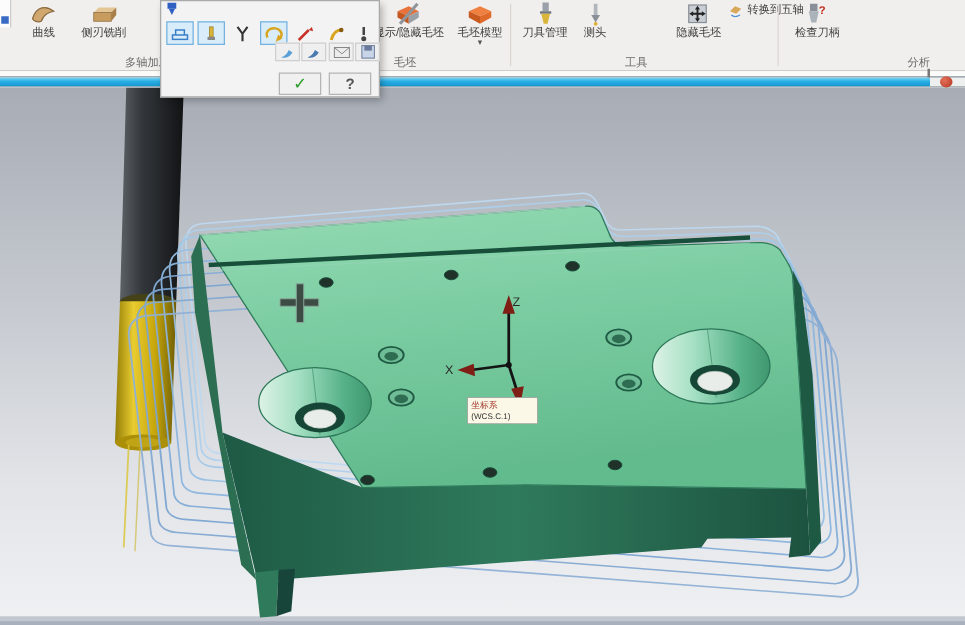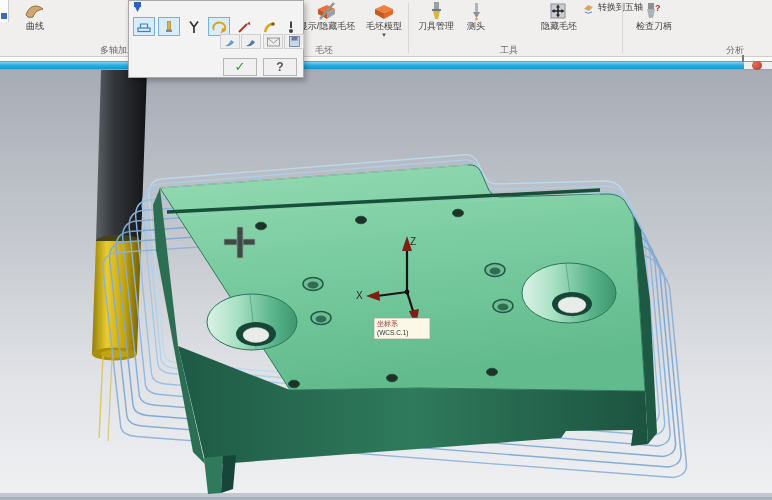--- a/index.html
+++ b/index.html
@@ -187,20 +187,30 @@
   <div class="ribbon">
 
     <div class="rbtn" style="left:13px;width:44px">
       <span class="ric">
         <svg width="24" height="20">
             <path d="M3,14 C6,4 14,3 20,8 C16,9 12,10 10,16 C7,17 4,16 3,14 Z" fill="#cfa76f" stroke="#8a6a3f"></path>
           </svg>
       </span>
       <span class="rlabel">曲线</span>
     </div>
+    <div class="rbtn" style="left:60px;width:46px">
+      <span class="ric">
+        <svg width="24" height="20">
+            <polygon points="4,9 18,9 22,5 8,5" fill="#e3c693"></polygon>
+            <rect x="4" y="9" width="14" height="7" fill="#c89c5e" stroke="#8a6a3f" stroke-width="0.6"></rect>
+            <polygon points="18,9 22,5 22,11 18,16" fill="#a87f48"></polygon>
+          </svg>
+      </span>
+      <span class="rlabel">侧刃铣削</span>
+    </div>
     <div class="glabel" style="left:100px">多轴加工</div>
     <div class="sep" style="left:293px"></div>
 
     <div class="rbtn" style="left:296px;width:62px">
       <span class="ric">
         <svg width="24" height="20">
             <polygon points="3,8 12,4 20,8 12,12" fill="#e8723a"></polygon>
             <polygon points="3,8 12,12 12,18 3,13" fill="#c4561f"></polygon>
             <polygon points="12,12 20,8 20,13 12,18" fill="#9aa0a6"></polygon>
             <line x1="19" y1="2" x2="5" y2="18" stroke="#8f959b" stroke-width="2.4"></line>

